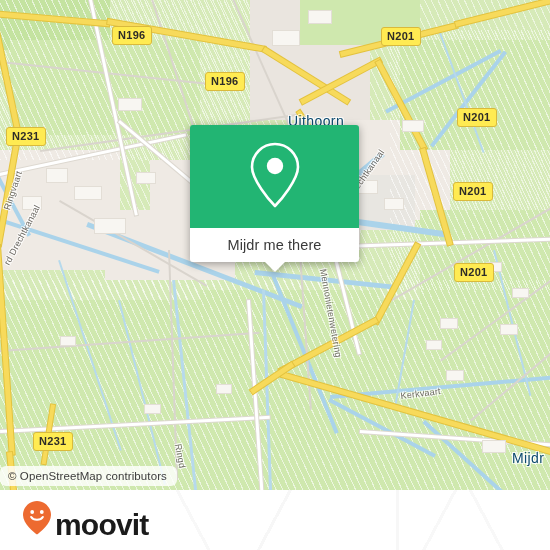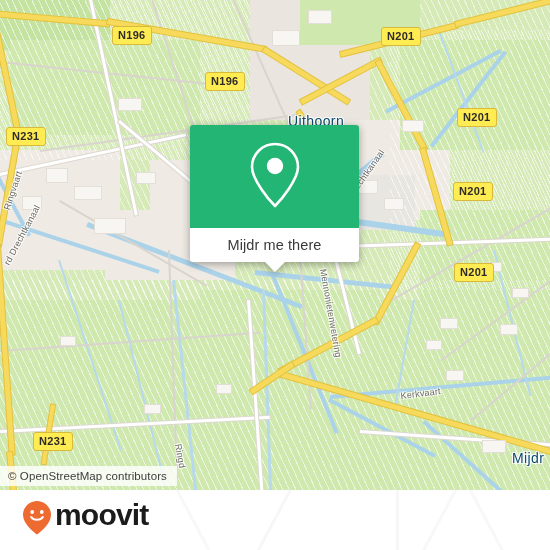--- a/index.html
+++ b/index.html
@@ -181,20 +181,21 @@
     left: 0;
     top: 466px;
     height: 20px;
     padding: 0 10px 0 8px;
     display: flex;
     align-items: center;
     background: rgba(255,255,255,0.80);
     font-size: 11.5px;
     color: #3c3c3c;
     letter-spacing: .1px;
+    border-radius: 6px;
   }
 
   
   #footer {
     position: absolute;
     left: 0;
     top: 490px;
     width: 550px;
     height: 60px;
     background: #ffffff;
@@ -220,21 +221,21 @@
   #footer-title {
     position: relative;
     font-size: 16px;
     color: #2b2b2b;
     letter-spacing: .1px;
     white-space: nowrap;
   }
   #brand {
     position: relative;
     display: flex;
-    align-items: flex-start;
+    align-items: flex-end;
     gap: 3px;
   }
   #brand-name {
     font-size: 30px;
     font-weight: bold;
     color: #1b1b1b;
     letter-spacing: -0.8px;
     line-height: 1;
   }
 </style>

